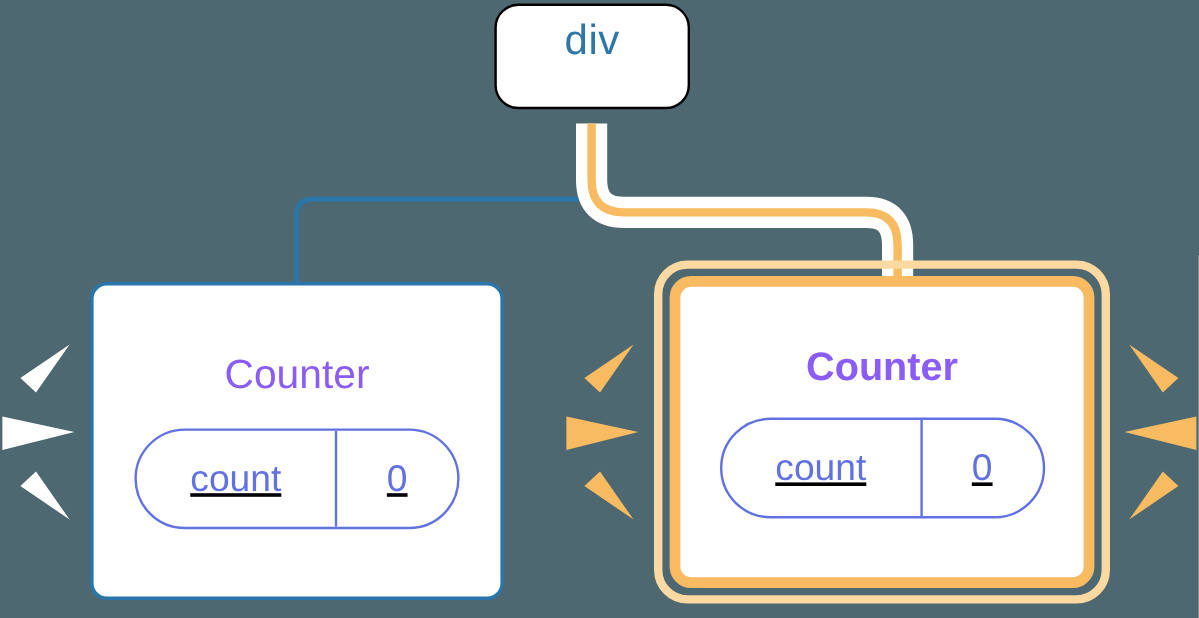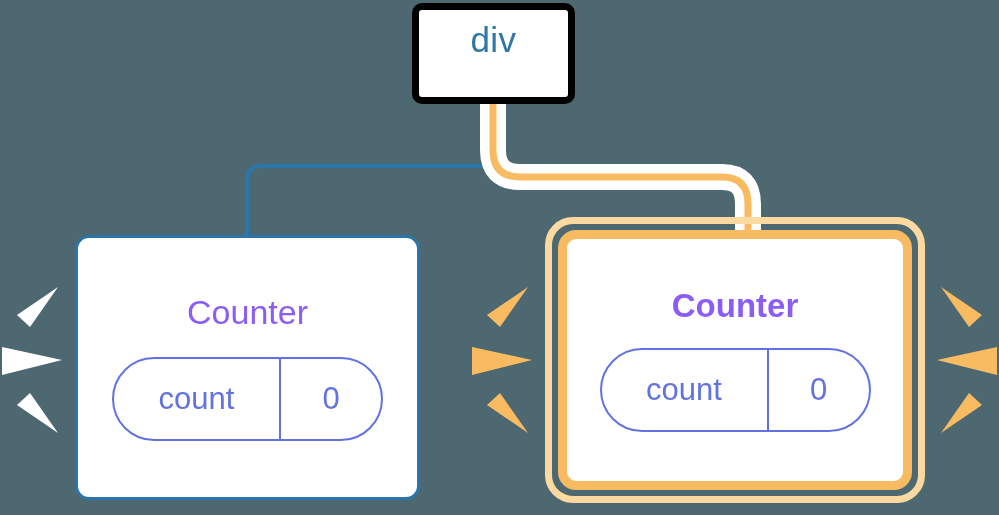--- a/index.html
+++ b/index.html
@@ -34,23 +34,23 @@
     display: flex;
     flex-direction: column;
     align-items: center;
     justify-content: center;
   }
   
   #div-node {
     left: 412px;
     top: 3px;
     width: 163px;
-    height: 101px;
-    border: 7px solid #000000;
-    border-radius: 10px;
+    height: 88px;
+    border: 2px solid #000000;
+    border-radius: 20px;
     z-index: 5;
   }
   #div-node .node-title {
     font-size: 35px;
     color: #2e77a6;
     letter-spacing: 0.5px;
     line-height: 1;
   }
   
   #counter-left {
@@ -96,20 +96,21 @@
     margin-bottom: 26px;
   }
   
   .state-pill {
     display: flex;
     align-items: stretch;
     border: 2px solid #6272e0;
     border-radius: 999px;
     height: 80px;
     overflow: hidden;
+    text-decoration: underline;
   }
   .pill-key, .pill-val {
     display: flex;
     align-items: center;
     justify-content: center;
     color: #6272e0;
     font-size: 31px;
     line-height: 1;
   }
   .pill-key {

